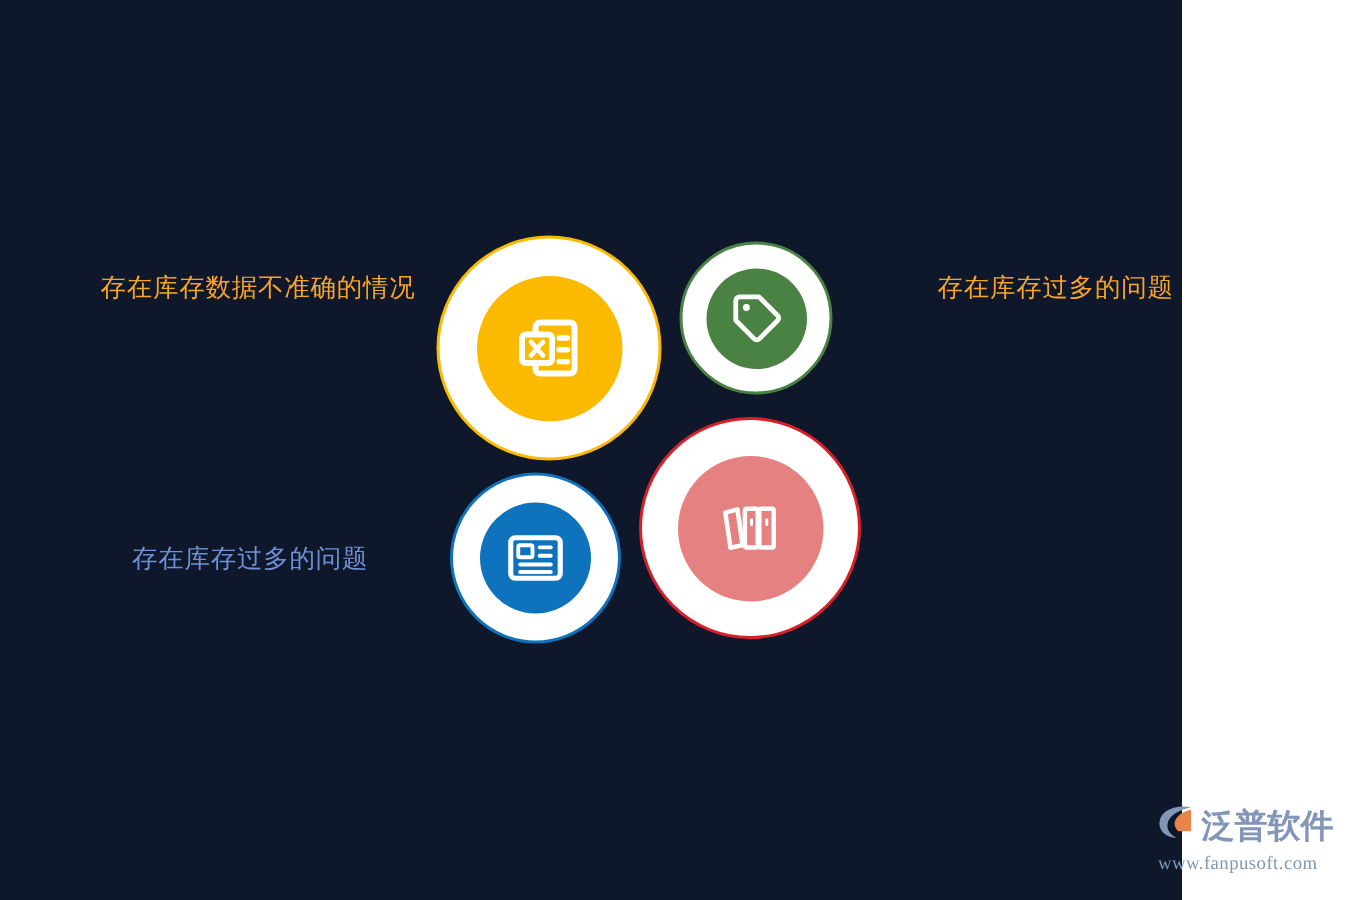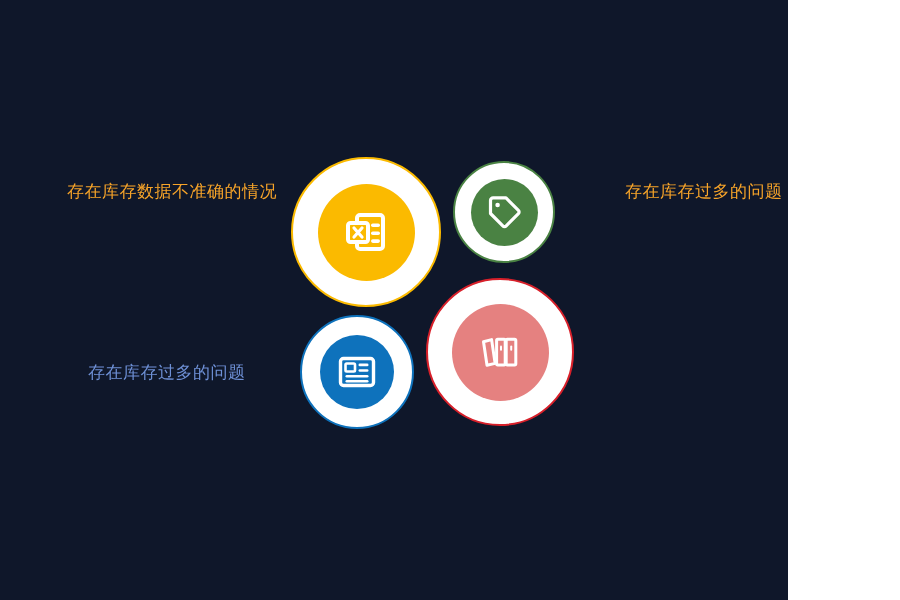--- a/index.html
+++ b/index.html
@@ -211,14 +211,28 @@
 
           <rect x="30.2" y="11.2" width="9.6" height="25.8" rx="1.2" fill="none" stroke="#ffffff" stroke-width="3"></rect>
 
           <rect x="24.0" y="17.5" width="2.0" height="5.2" rx="1" fill="#ffffff"></rect>
           <rect x="34.2" y="17.5" width="2.0" height="5.2" rx="1" fill="#ffffff"></rect>
         </svg>
       </span>
     </div>
   </div>
 
+  <div id="watermark">
+    <div id="watermark-top">
+      <span id="watermark-mark">
+        <svg width="28" height="26" viewBox="0 0 28 26" aria-hidden="true">
+          <path d="M24 3.2 C14.5 1.2 4.5 4.8 3.1 12.2 C1.9 18.6 7.6 23.6 14.4 23.6
+                   C10.2 21.4 7.6 18.2 8.4 14.0 C9.4 8.6 16.0 5.0 24 3.2 Z" fill="#8296B8"></path>
+          <path d="M24 4.6 C18.4 6.2 14.2 8.8 13.2 12.8 C12.6 15.4 13.8 17.6 15.8 19.2
+                   L24 19.2 Z" fill="#E8864A"></path>
+        </svg>
+      </span>
+      <span id="watermark-wordmark">泛普软件</span>
+    </div>
+    <div id="watermark-url">www.fanpusoft.com</div>
+  </div>
 
 </div>
 
 </body></html>

